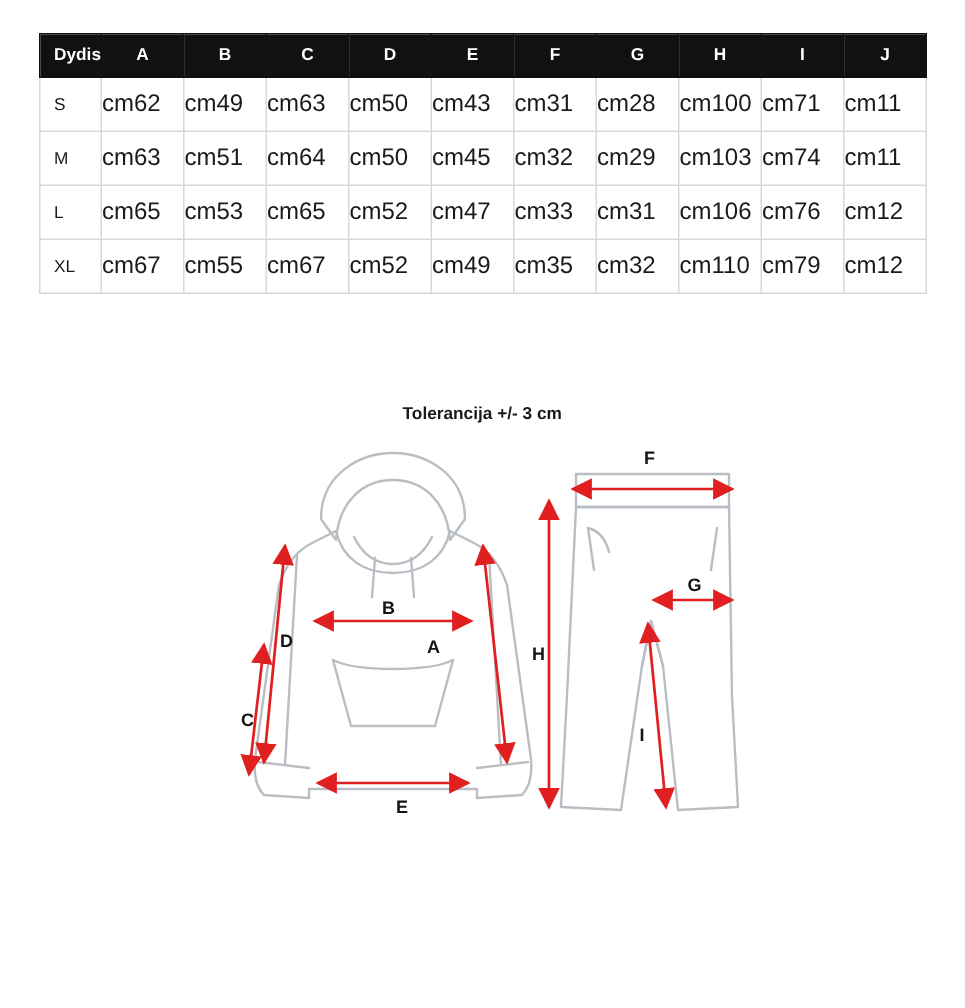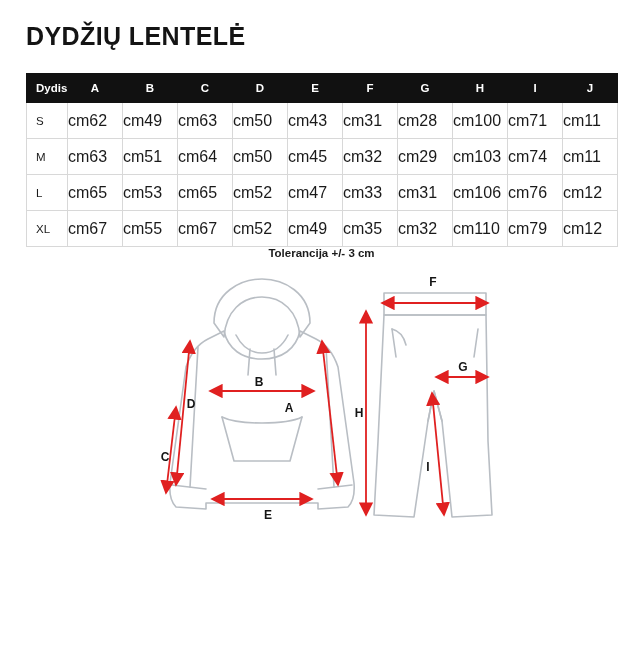--- a/index.html
+++ b/index.html
@@ -63,20 +63,21 @@
     padding-left: 9px;
     font-size: 11.5px;
   }
   col.c-first { width: 41px; }
   col.c-rest { width: 55px; }
   .tolerance {
     text-align: center;
     font-size: 11.5px;
     font-weight: bold;
     color: #1a1a1a;
+    margin-top: 74px;
   }
   .diagram {
     margin-top: 12px;
     width: 643px;
     height: 270px;
     position: relative;
   }
   .diagram svg {
     display: block;
   }
@@ -85,21 +86,20 @@
     font-size: 12px;
     font-weight: bold;
     fill: #141414;
   }
 </style>
 </head>
 <body>
 
 <div class="page">
 
-  <div class="title">DYDŽIŲ LENTELĖ</div>
 
   <div class="table-wrap">
     <table class="size-table">
       <colgroup>
         <col class="c-first">
         <col class="c-rest">
           <col class="c-rest">
           <col class="c-rest">
           <col class="c-rest">
           <col class="c-rest">

